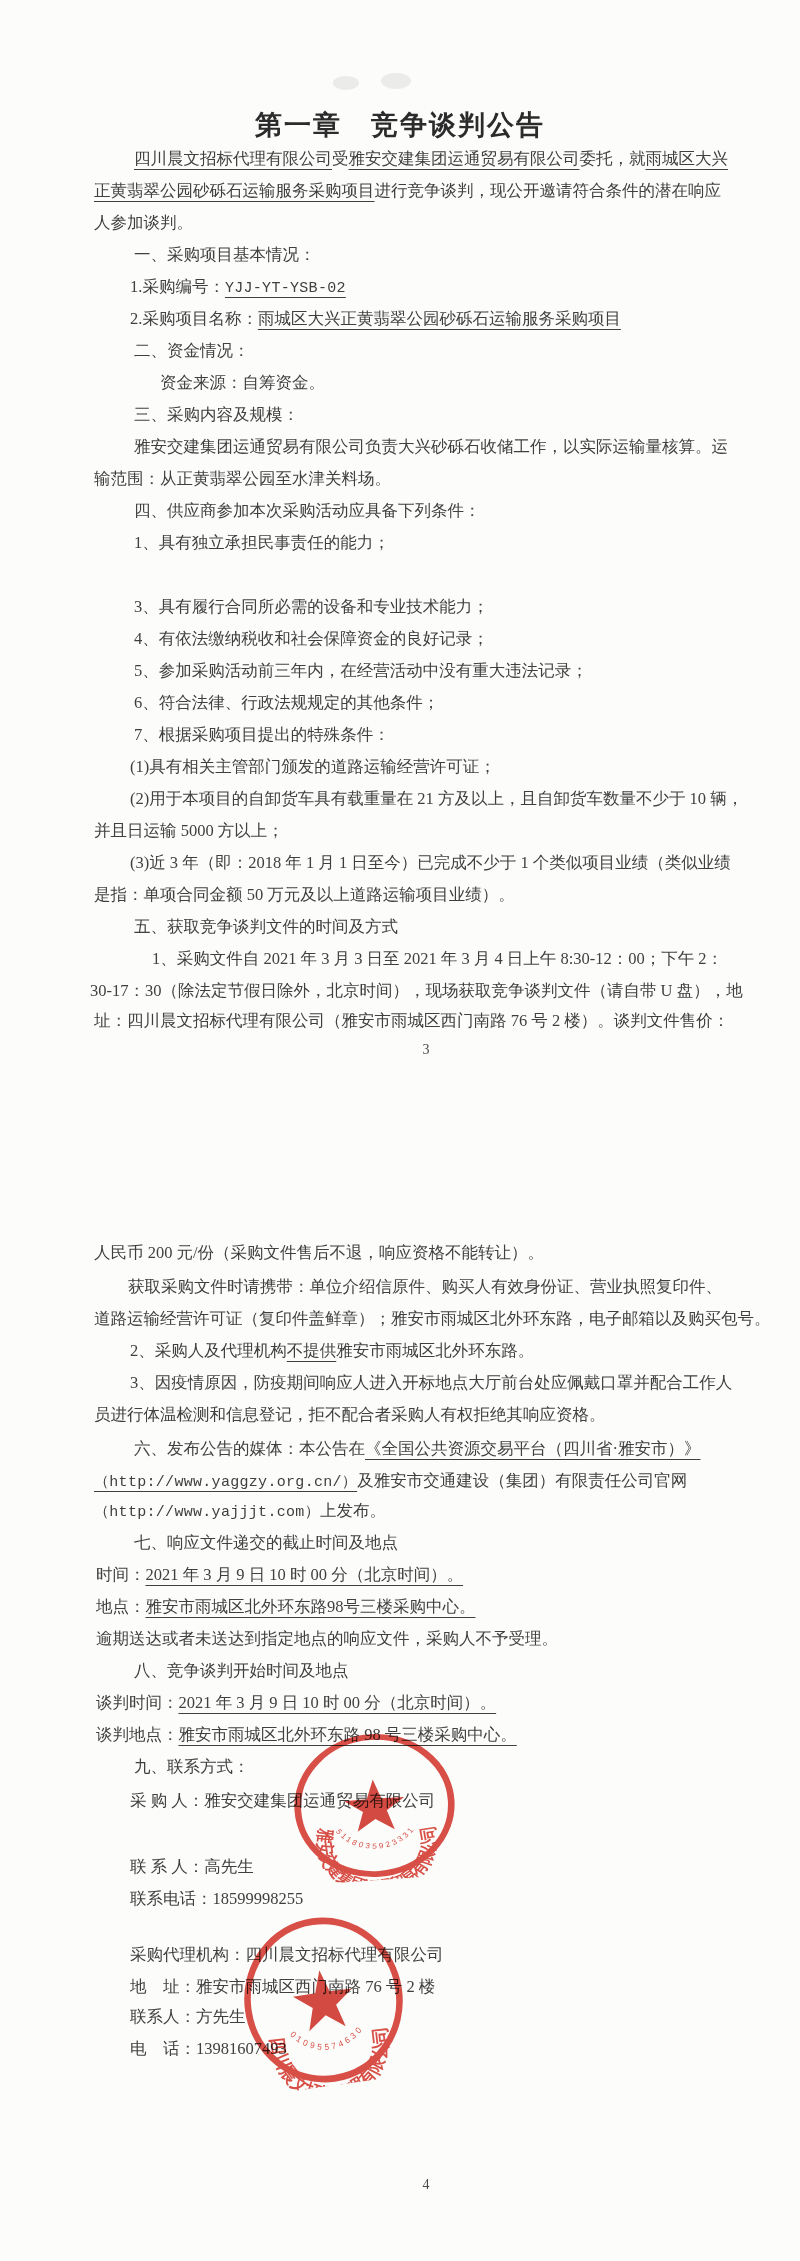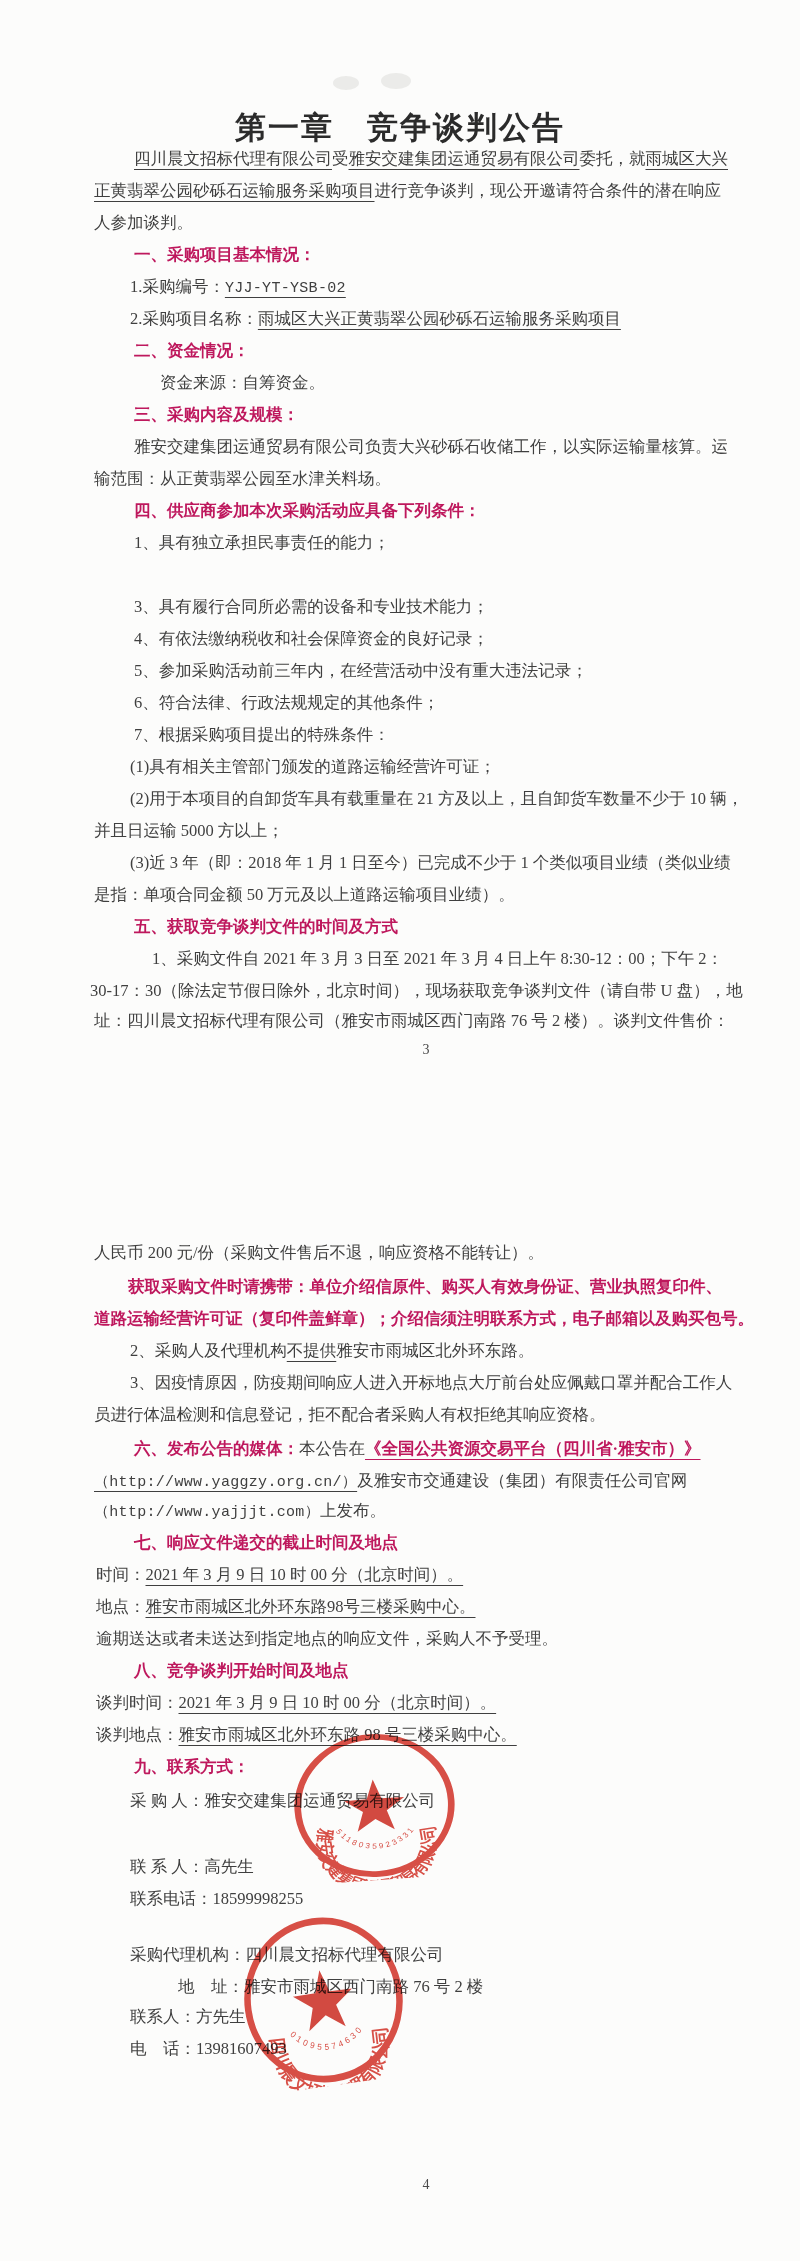--- a/index.html
+++ b/index.html
@@ -6,24 +6,24 @@
   #canvas{
     position:relative;
     width:800px;height:2261px;
     margin:0 auto;
     background:#fcfcfb;
     overflow:hidden;
     font-family:"Liberation Serif","DejaVu Serif",serif;
     color:#3f3f3f;
   }
   .ln{position:absolute;white-space:pre;font-size:16.5px;line-height:1.25;}
-  .b{font-weight:700;color:#be185d;}
+  .b{font-weight:400;color:#404040;}
   .u{text-decoration:underline;text-underline-offset:5px;text-decoration-thickness:1px;}
   .mono{font-family:"Liberation Mono","DejaVu Sans Mono",monospace;font-size:15px;letter-spacing:.3px;}
-  .title{left:0;width:100%;text-align:center;font-size:31px;font-weight:700;color:#2b2b2b;letter-spacing:2px;}
+  .title{left:0;width:100%;text-align:center;font-size:27px;font-weight:700;color:#2b2b2b;letter-spacing:2px;}
   .pageno{left:0;width:100%;text-align:center;font-size:14px;color:#4a4a4a;}
   .seal{position:absolute;mix-blend-mode:multiply;opacity:.88;}
   .seal-ring{fill:none;stroke:#d5372d;stroke-width:8;}
   .seal-star{fill:#cf3227;}
   .seal-name{font-size:22px;fill:#d5372d;font-weight:700;font-family:"Liberation Serif",serif;}
   .seal-num{font-size:10px;fill:#d5372d;letter-spacing:1px;font-family:"Liberation Sans",sans-serif;}
   .smudge{position:absolute;background:#ebebe9;border-radius:50%;}
 </style>
 </head>
 <body>
@@ -65,21 +65,21 @@
 
   <div class="ln b" style="left:134px;top:917px;">五、获取竞争谈判文件的时间及方式</div>
   <div class="ln" style="left:152px;top:949px;">1、采购文件自 2021 年 3 月 3 日至 2021 年 3 月 4 日上午 8:30-12：00；下午 2：</div>
   <div class="ln" style="left:90px;top:981px;">30-17：30（除法定节假日除外，北京时间），现场获取竞争谈判文件（请自带 U 盘），地</div>
   <div class="ln" style="left:94px;top:1011px;">址：四川晨文招标代理有限公司（雅安市雨城区西门南路 76 号 2 楼）。谈判文件售价：</div>
 
   <div class="ln pageno" style="top:1041px;padding-left:26px;">3</div>
 
   <div class="ln" style="left:94px;top:1243px;">人民币 200 元/份（采购文件售后不退，响应资格不能转让）。</div>
   <div class="ln b" style="left:128px;top:1277px;">获取采购文件时请携带：单位介绍信原件、购买人有效身份证、营业执照复印件、</div>
-  <div class="ln b" style="left:94px;top:1309px;">道路运输经营许可证（复印件盖鲜章）；介绍信须注明联系方式，电子邮箱以及购买包号。</div>
+  <div class="ln b" style="left:94px;top:1309px;">道路运输经营许可证（复印件盖鲜章）；雅安市雨城区北外环东路，电子邮箱以及购买包号。</div>
   <div class="ln" style="left:130px;top:1341px;"><span>2、采购人及代理机构</span><span class="u">不提供</span><span>雅安市雨城区北外环东路。</span></div>
   <div class="ln" style="left:130px;top:1373px;">3、因疫情原因，防疫期间响应人进入开标地点大厅前台处应佩戴口罩并配合工作人</div>
   <div class="ln" style="left:134px;top:1439px;"><span class="b">六、发布公告的媒体：</span><span>本公告在</span><span class="b u">《全国公共资源交易平台（四川省·雅安市）》</span></div>
 
   <div class="ln" style="left:94px;top:1405px;">员进行体温检测和信息登记，拒不配合者采购人有权拒绝其响应资格。</div>
   <div class="ln" style="left:94px;top:1471px;"><span class="u mono">（http://www.yaggzy.org.cn/）</span><span>及雅安市交通建设（集团）有限责任公司官网</span></div>
   <div class="ln" style="left:94px;top:1501px;"><span class="mono">（http://www.yajjjt.com）</span><span>上发布。</span></div>
 
   <div class="ln b" style="left:134px;top:1533px;">七、响应文件递交的截止时间及地点</div>
   <div class="ln" style="left:96px;top:1565px;"><span>时间：</span><span class="u">2021 年 3 月 9 日 10 时 00 分（北京时间）。</span></div>
@@ -89,21 +89,21 @@
   <div class="ln b" style="left:134px;top:1661px;">八、竞争谈判开始时间及地点</div>
   <div class="ln" style="left:96px;top:1693px;"><span>谈判时间：</span><span class="u">2021 年 3 月 9 日 10 时 00 分（北京时间）。</span></div>
   <div class="ln" style="left:96px;top:1725px;"><span>谈判地点：</span><span class="u">雅安市雨城区北外环东路 98 号三楼采购中心。</span></div>
 
   <div class="ln b" style="left:134px;top:1757px;">九、联系方式：</div>
   <div class="ln" style="left:130px;top:1791px;"><span>采 购 人：</span><span>雅安交建集团运通贸易有限公司</span></div>
   <div class="ln" style="left:130px;top:1857px;"><span>联 系 人：</span><span>高先生</span></div>
   <div class="ln" style="left:130px;top:1889px;"><span>联系电话：</span><span>18599998255</span></div>
 
   <div class="ln" style="left:130px;top:1945px;"><span>采购代理机构：</span><span>四川晨文招标代理有限公司</span></div>
-  <div class="ln" style="left:130px;top:1977px;margin-left:48px;"><span>地　址：</span><span>雅安市雨城区西门南路 76 号 2 楼</span></div>
+  <div class="ln" style="left:130px;top:1977px;"><span>地　址：</span><span>雅安市雨城区西门南路 76 号 2 楼</span></div>
   <div class="ln" style="left:130px;top:2007px;"><span>联系人：</span><span>方先生</span></div>
   <div class="ln" style="left:130px;top:2039px;"><span>电　话：</span><span>13981607493</span></div>
 
   <div class="ln pageno" style="top:2176px;padding-left:26px;">4</div>
 
   <svg class="seal" style="left:291px;top:1731px;width:167px;height:149px;transform:rotate(-4deg);" viewBox="0 0 200 200" preserveAspectRatio="none">
     <defs>
       <path id="arcTop1" d="M 34.2,123.9 A 70,70 0 1 0 165.8,123.9"></path>
       <path id="arcBot1" d="M 47.4,124.5 A 58,58 0 0 0 152.6,124.5"></path>
     </defs>

